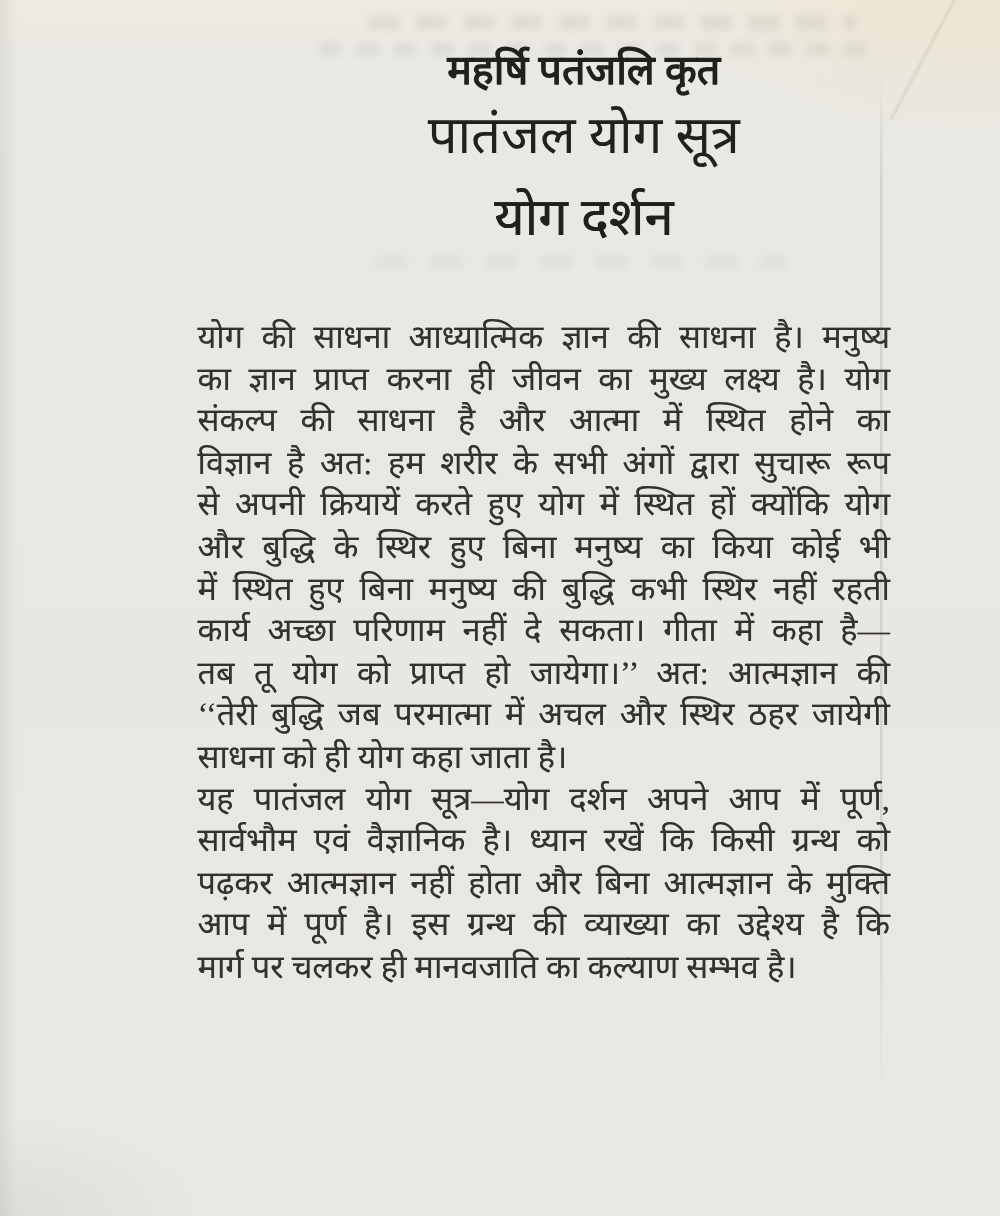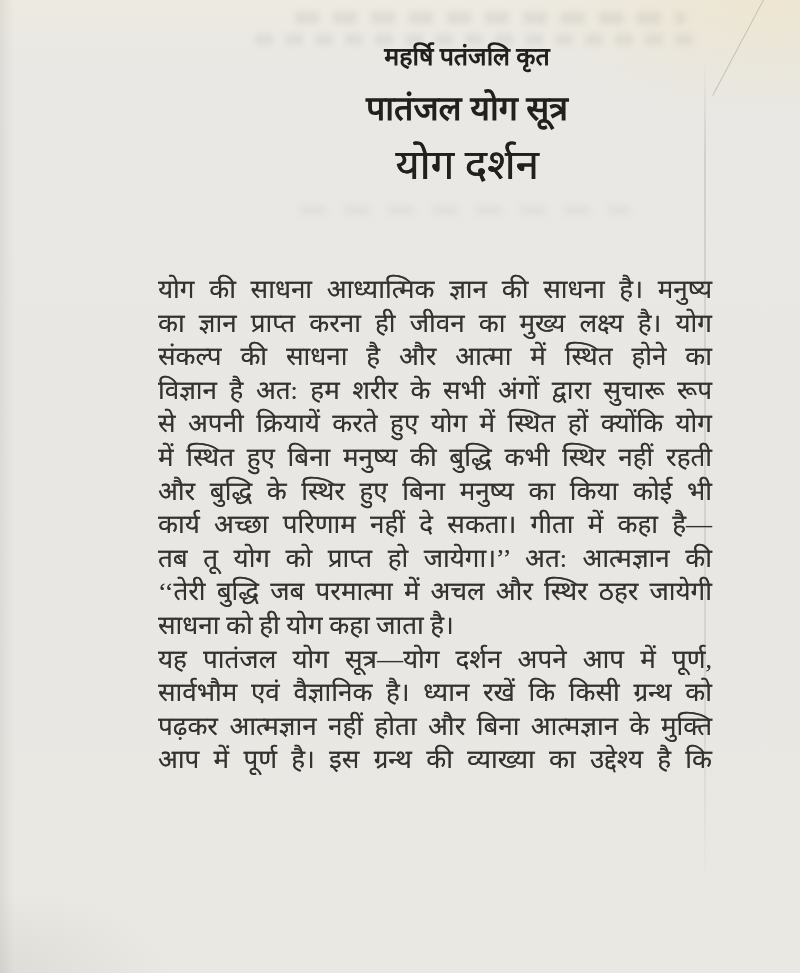--- a/index.html
+++ b/index.html
@@ -61,39 +61,40 @@
   }
   .title-wrap {
     position: absolute;
     top: 34px;
     left: 134px;
     right: 0;
     text-align: center;
     color: var(--ink-title, #21201d);
   }
   .title-line-1 {
-    font-size: 25px;
+    font-size: 33px;
     font-weight: bold;
     line-height: 46px;
   }
   .title-line-2 {
-    font-size: 34px;
-    font-weight: bold;
+    font-size: 42px;
+    font-weight: normal;
     line-height: 58px;
   }
   .title-line-3 {
     font-size: 42px;
     font-weight: normal;
     line-height: 54px;
     text-shadow: 0.3px 0 0 currentColor; 
+    margin-top: 10px;
   }
   .body-text {
     position: absolute;
     left: 158px;
-    top: 273px;
+    top: 253px;
     width: 554px;
     font-size: 26px;
     line-height: 33.6px;
     color: var(--ink-body, #34322e);
     text-shadow: 0 0 0.4px rgba(52,50,46,0.55); 
   }
   .line {
     white-space: normal;
   }
   .line.just {
@@ -120,26 +121,27 @@
   <div class="title-line-3">योग दर्शन</div>
 </div>
 
 <div class="body-text">
   <div id="para1">
       <div class="line just">योग की साधना आध्यात्मिक ज्ञान की साधना है। मनुष्य</div>
       <div class="line just">का ज्ञान प्राप्त करना ही जीवन का मुख्य लक्ष्य है। योग</div>
       <div class="line just">संकल्प की साधना है और आत्मा में स्थित होने का</div>
       <div class="line just">विज्ञान है अत: हम शरीर के सभी अंगों द्वारा सुचारू रूप</div>
       <div class="line just">से अपनी क्रियायें करते हुए योग में स्थित हों क्योंकि योग</div>
+      <div class="line just">और बुद्धि के स्थिर हुए बिना मनुष्य का किया कोई भी</div>
       <div class="line just">में स्थित हुए बिना मनुष्य की बुद्धि कभी स्थिर नहीं रहती</div>
-      <div class="line just">और बुद्धि के स्थिर हुए बिना मनुष्य का किया कोई भी</div>
       <div class="line just">कार्य अच्छा परिणाम नहीं दे सकता। गीता में कहा है—</div>
       <div class="line just">तब तू योग को प्राप्त हो जायेगा।’’ अत: आत्मज्ञान की</div>
       <div class="line just">‘‘तेरी बुद्धि जब परमात्मा में अचल और स्थिर ठहर जायेगी</div>
       <div class="line">साधना को ही योग कहा जाता है।</div>
     </div>
   <div id="para2">
       <div class="line just"><span class="lead-bold">यह पातंजल योग सूत्र—योग दर्शन</span> अपने आप में पूर्ण,</div>
       <div class="line just">सार्वभौम एवं वैज्ञानिक है। ध्यान रखें कि किसी ग्रन्थ को</div>
       <div class="line just">पढ़कर आत्मज्ञान नहीं होता और बिना आत्मज्ञान के मुक्ति</div>
       <div class="line just">आप में पूर्ण है। इस ग्रन्थ की व्याख्या का उद्देश्य है कि</div>
+      <div class="line">मार्ग पर चलकर ही मानवजाति का कल्याण सम्भव है।</div>
     </div>
 </div>
 
 </body></html>

